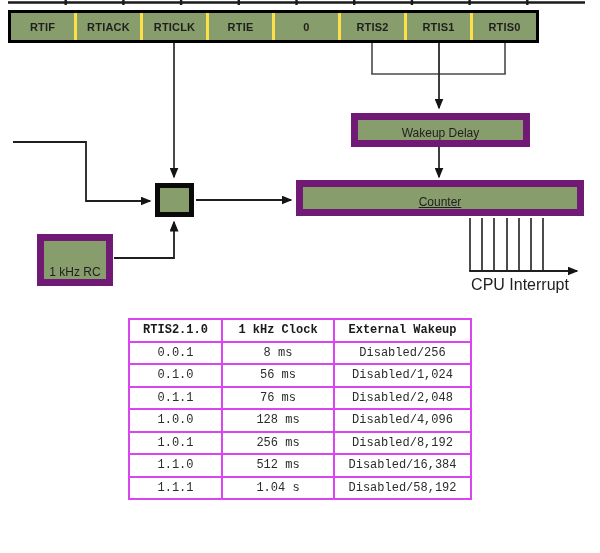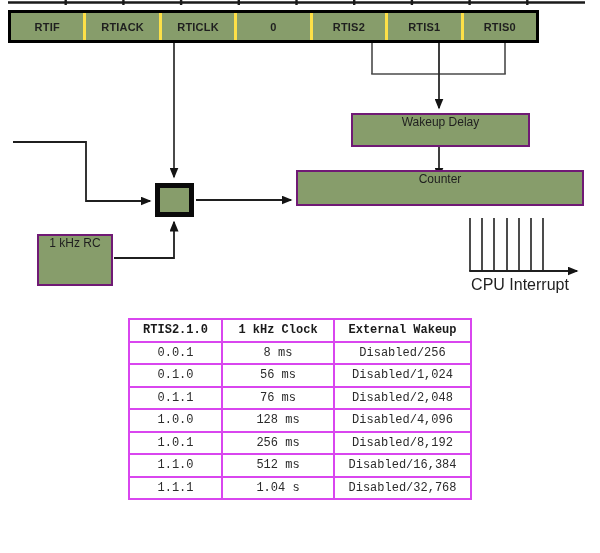--- a/index.html
+++ b/index.html
@@ -23,25 +23,25 @@
     flex:1 1 0;background:var(--green);
     display:flex;align-items:center;justify-content:center;
     font-size:11px;font-weight:bold;letter-spacing:.2px;
     border-left:3px solid #fde047;
   }
   .reg-cell:first-child{border-left:none;}
 
   
   .block{
     position:absolute;box-sizing:border-box;background:var(--green);
-    border:2px solid #701a75;display:flex;align-items:flex-start;justify-content:center;
+    border:7px solid #701a75;display:flex;align-items:flex-end;justify-content:center;
     font-size:12px;
   }
   .wakeup{left:351px;top:113px;width:179px;height:34px;}
-  .counter{left:296px;top:170px;width:288px;height:36px;}
+  .counter{left:296px;top:180px;width:288px;height:36px;text-decoration:underline;}
   .rcbox{left:37px;top:234px;width:76px;height:52px;}
   .mux{
     position:absolute;left:155px;top:183px;width:39px;height:34px;
     box-sizing:border-box;background:var(--green);border:5px solid #0a0a0a;
   }
   .cpu-label{
     position:absolute;left:460px;top:276px;width:120px;
     text-align:center;font-size:16px;
   }
 
@@ -111,20 +111,21 @@
       <line x1="531" y1="218" x2="531" y2="271"></line>
       <line x1="543" y1="218" x2="543" y2="271"></line>
     </g>
     <path d="M469.2,271 L577,271" stroke="#1f1f1f" stroke-width="1.8" fill="none" marker-end="url(#arr)"></path>
   </svg>
 
   <div class="register">
       <div class="reg-cell">RTIF</div>
       <div class="reg-cell">RTIACK</div>
       <div class="reg-cell">RTICLK</div>
+      <div class="reg-cell">RTIE</div>
       <div class="reg-cell">0</div>
       <div class="reg-cell">RTIS2</div>
       <div class="reg-cell">RTIS1</div>
       <div class="reg-cell">RTIS0</div>
     </div>
 
   <div class="block wakeup">
     <span>Wakeup Delay</span>
   </div>
   <div class="block counter">
@@ -177,18 +178,18 @@
           <td>Disabled/8,192</td>
         </tr>
         <tr>
           <td>1.1.0</td>
           <td>512 ms</td>
           <td>Disabled/16,384</td>
         </tr>
         <tr>
           <td>1.1.1</td>
           <td>1.04 s</td>
-          <td>Disabled/32,768</td>
+          <td>Disabled/58,192</td>
         </tr>
       </tbody>
   </table>
 
 </div>
 
 </body></html>

